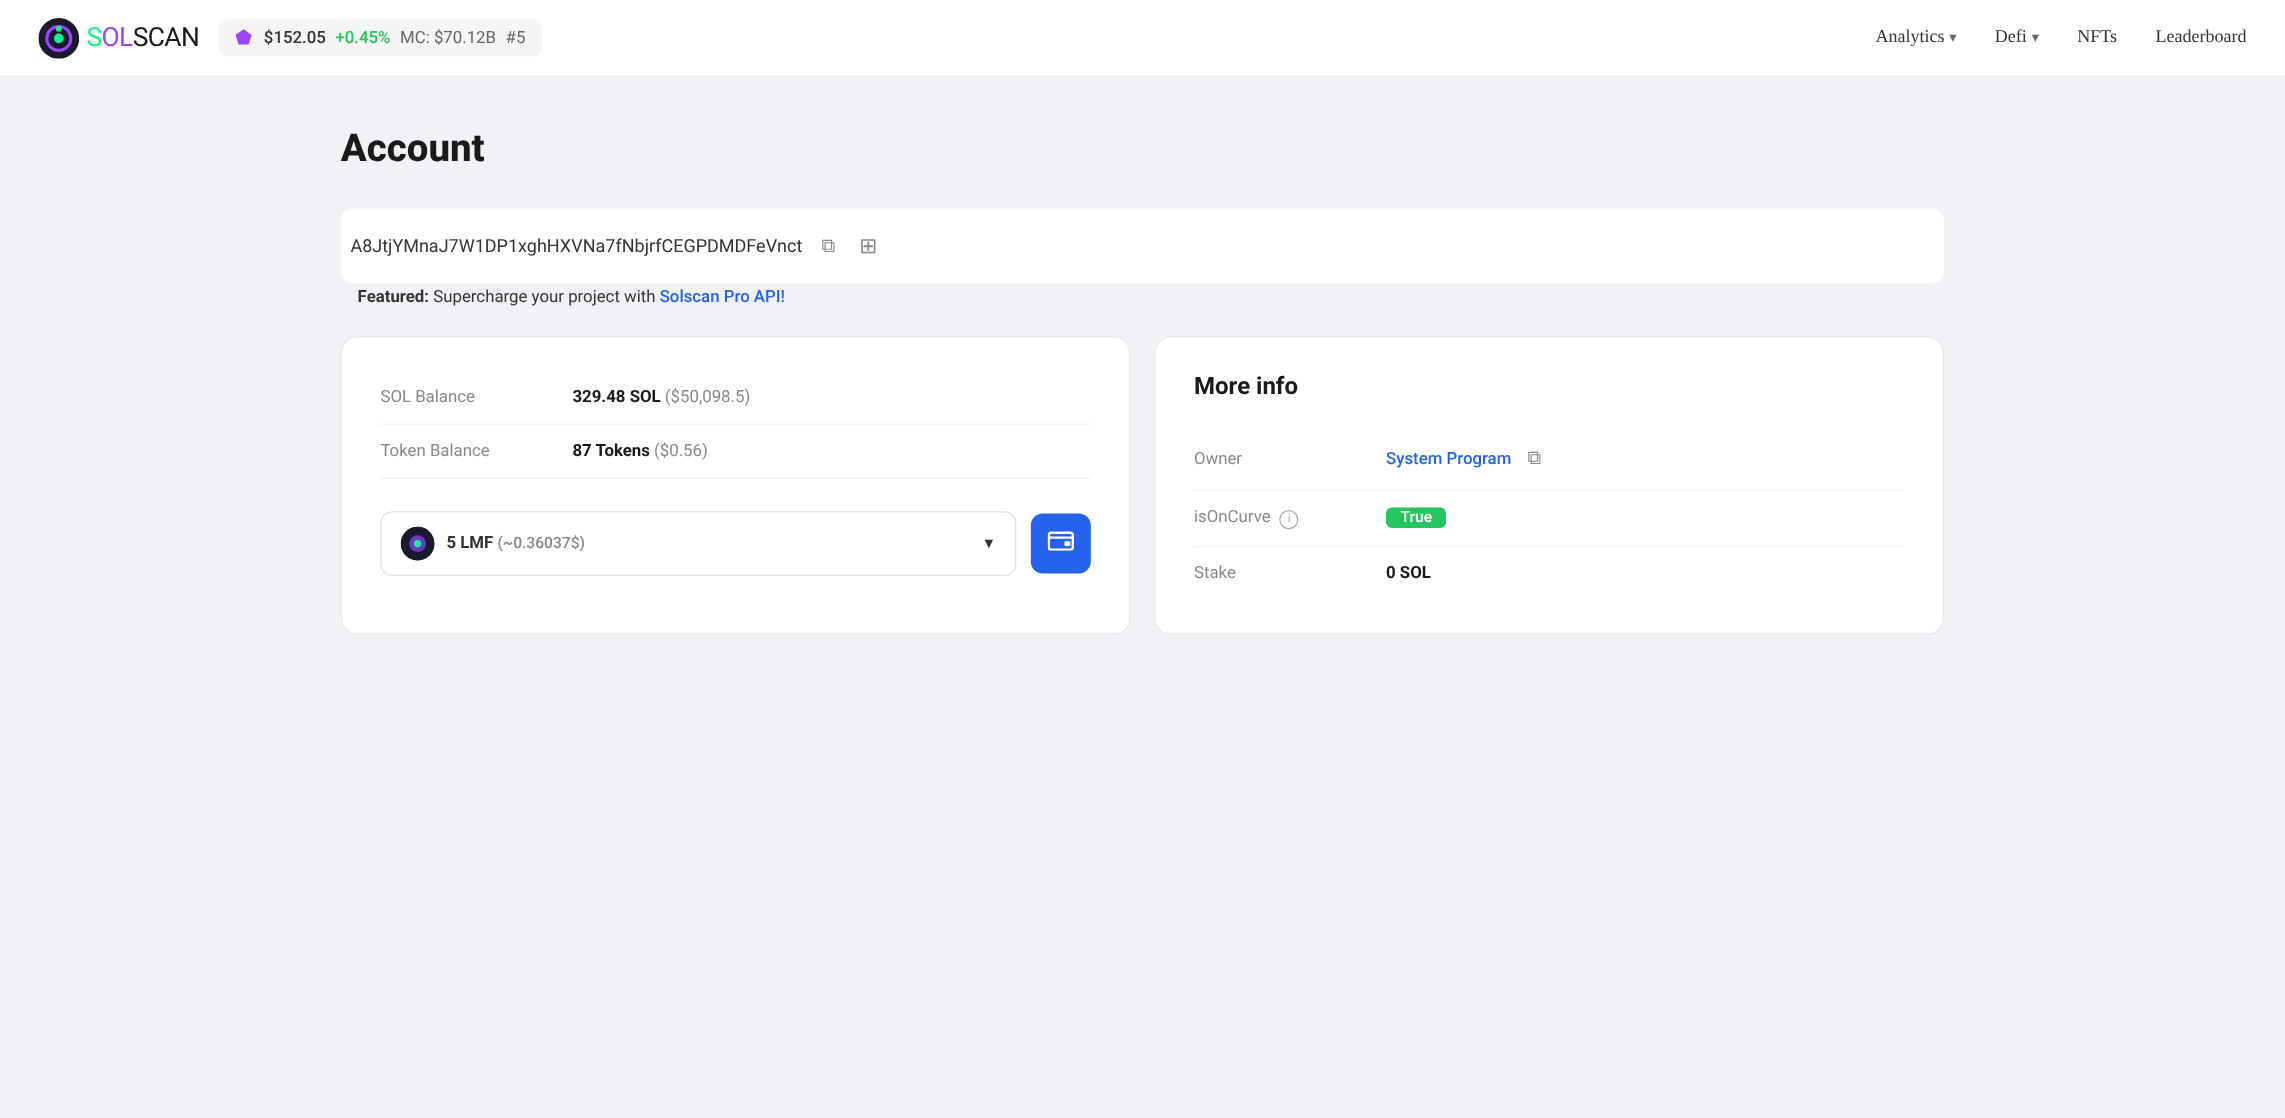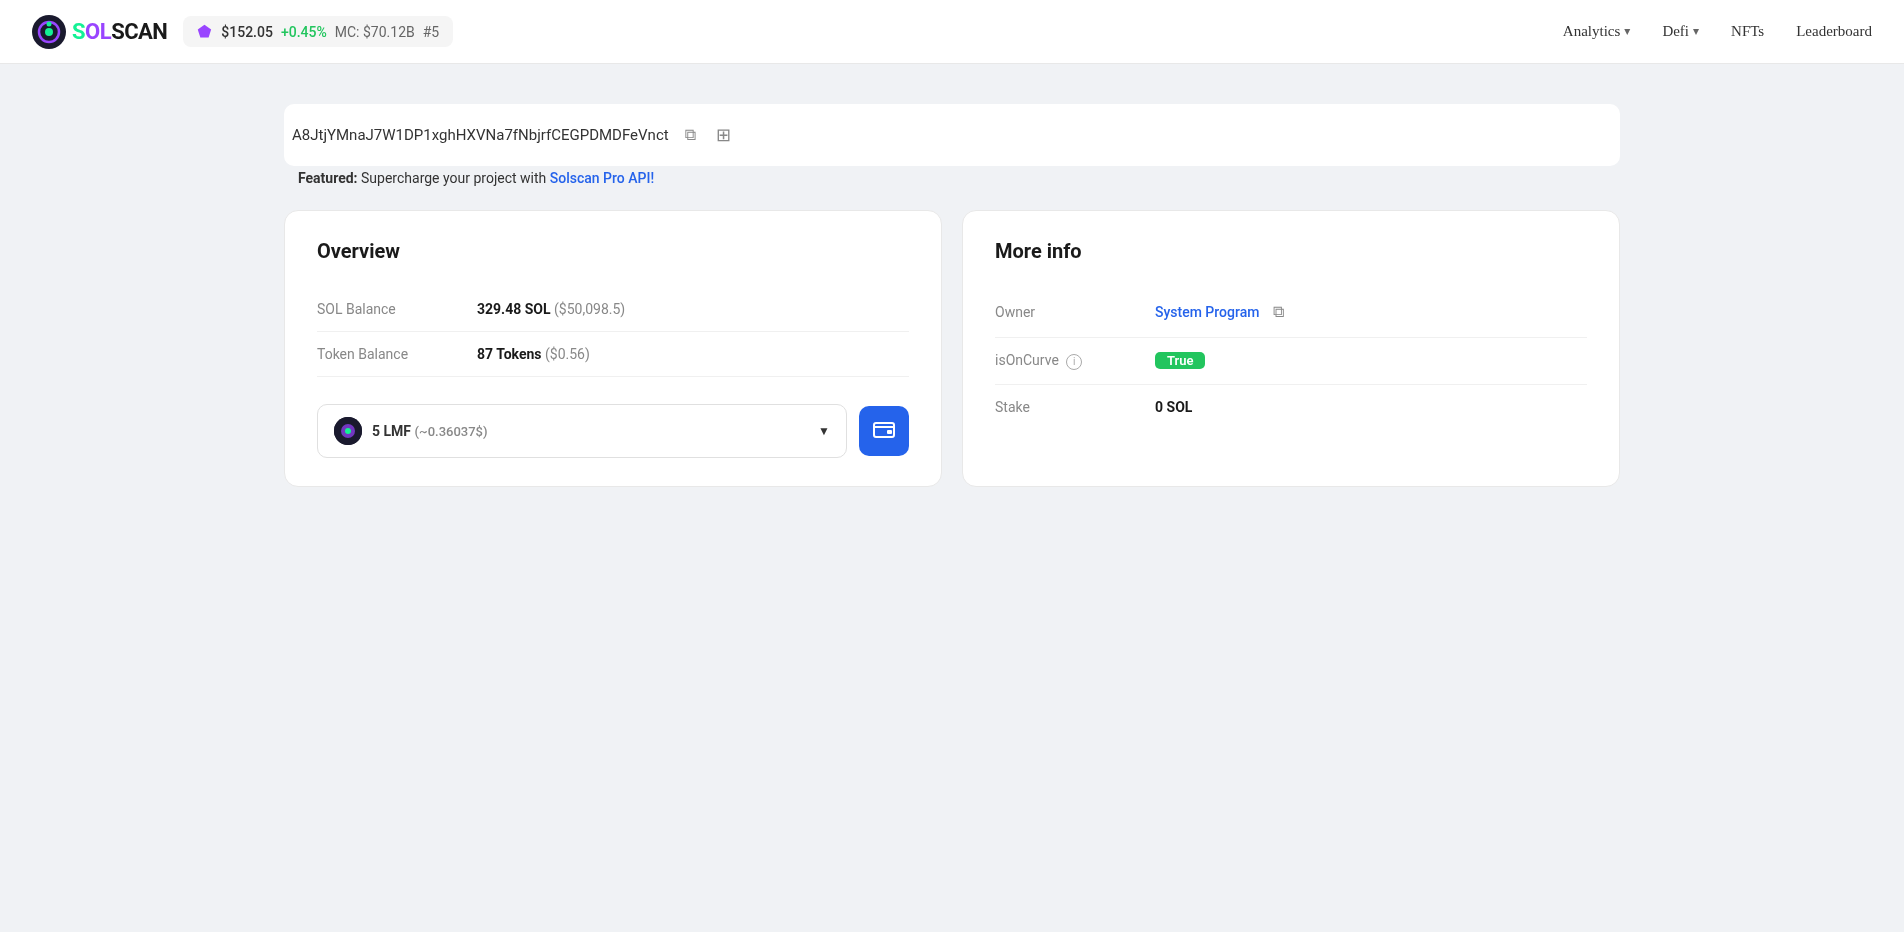--- a/index.html
+++ b/index.html
@@ -18,21 +18,21 @@
     .header-left {
       display: flex;
       align-items: center;
       gap: 16px;
     }
     .logo {
       display: flex;
       align-items: center;
       gap: 6px;
       font-size: 22px;
-      font-weight: 700;
+      font-weight: 400;
       color: #1a1a1a;
       letter-spacing: -0.5px;
     }
     .sol-price-badge {
       display: flex;
       align-items: center;
       gap: 8px;
       background: #f5f5f5;
       border-radius: 8px;
       padding: 6px 14px;
@@ -265,41 +265,41 @@
       <span>NFTs</span>
     </div>
     <div class="nav-item">
       <span>Leaderboard</span>
     </div>
   </nav>
 </header>
 
 <main class="main">
 
+  <h1 class="page-title">Account</h1>
 
   <div class="address-row">
     <span class="address-text">A8JtjYMnaJ7W1DP1xghHXVNa7fNbjrfCEGPDMDFeVnct</span>
     <button class="icon-btn" title="Copy address">
       <span>⧉</span>
     </button>
     <button class="icon-btn" title="Show QR code">
       <span style="font-size:18px;">⊞</span>
     </button>
   </div>
 
   <div class="featured-bar">
     <strong>Featured:</strong>
     <span> Supercharge your project with </span>
     <a href="#">Solscan Pro API!</a>
   </div>
 
   <div class="cards-row">
 
     <div class="card">
-      <div class="card-title">Overview</div>
 
       <div class="info-row">
         <span class="info-label">SOL Balance</span>
         <span class="info-value">
           <strong>329.48 SOL</strong>
           <span class="secondary"> </span><span class="secondary">($50,098.5)</span>
         </span>
       </div>
 
       <div class="info-row">

